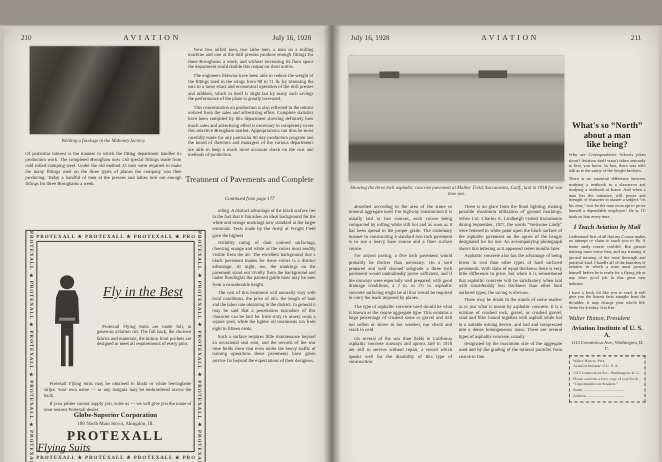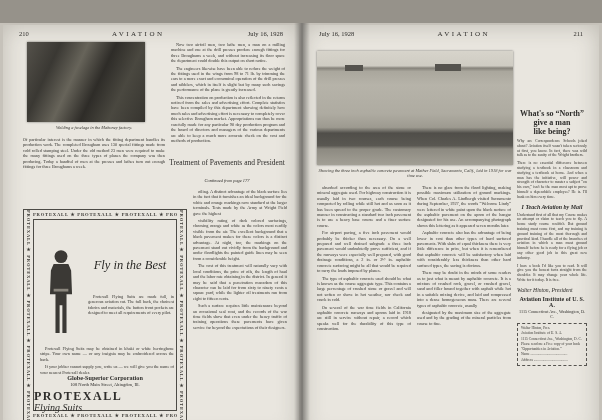--- a/index.html
+++ b/index.html
@@ -42,27 +42,27 @@
   .adb-top { top:0; }
   .adb-bottom { bottom:0; }
   .adb-v { position:absolute; top:0; bottom:0; width:9px; writing-mode:vertical-rl;
            line-height:9px; font-size:4.6px; font-weight:bold; letter-spacing:0.8px;
            white-space:nowrap; overflow:hidden; text-align:center; color:#3a3834; }
   .adb-left { left:0; }
   .adb-right { right:0; }
   .ad-inner { position:absolute; left:9px; top:9px; right:9px; bottom:9px; border:1px solid #4d4b46; }
   .pilot { position:absolute; left:4px; top:26px; width:46px; height:92px; }
   .fly-best { position:absolute; left:52px; top:38px; width:88px; text-align:center;
-              font-style:italic; font-size:12.5px; line-height:14px; color:#2b2a27; }
+              font-style:italic; font-size:12.5px; line-height:14px; color:#2b2a27;text-decoration:underline; }
   .ad-body1 { position:absolute; left:54px; top:74px; width:86px; height:52px; }
   .ad-body2 { position:absolute; left:6px; top:126px; width:134px; height:28px; }
   .ad-company { position:absolute; left:0; top:154px; width:100%; text-align:center;
                 font-weight:bold; font-size:6.2px; }
   .ad-address { position:absolute; left:0; top:162px; width:100%; text-align:center; font-size:4.6px; }
-  .ad-brand { position:absolute; left:0; top:169px; width:100%; 
+  .ad-brand { position:absolute; left:0; top:169px; width:100%; text-align:center;
               font-weight:bold; font-size:12px; letter-spacing:1.5px; }
   .ad-brand-sub { position:absolute; left:0; top:182px; width:100%; text-align:left;
                   font-style:italic; font-size:10px; }
 
   
   .photo-airfield { position:absolute; left:14px; top:26px; width:196px; height:114px;
     background:linear-gradient(180deg,#d7d4cb 0%,#cfccc3 13%,#85827a 15%,#aaa79d 18%,
       #b6b3a9 30%,#aeaba1 55%,#9d9a90 67%,#504e49 72%,#5a5852 83%,#8d8a81 86%,#a3a096 100%);
     box-shadow:0 0 2px rgba(0,0,0,0.5); }
   .hangar { position:absolute; background:#55534e; }
@@ -102,21 +102,21 @@
     <div class="cap cap-left">Welding a fuselage in the Mahoney factory.</div>
 
     <div class="bt colA">Of particular interest is the manner in which the fitting department handles its production work. The completed Brougham uses 130 special fittings made from cold rolled stamping steel. Under the old method 23 men were required to make the many fittings used on the three types of planes the company was then producing. Today a handful of men at the presses and lathes turn out enough fittings for three Broughams a week.</div>
 
     <div class="bt colB">
       <p>Now two airfoil men, two lathe men, a man on a milling machine and one at the drill presses produce enough fittings for three Broughams a week, and without increasing its floor space the department could double this output on short notice.</p>
       <p>The engineers likewise have been able to reduce the weight of the fittings used in the wings from 98 to 71 lb. by trimming the ears to a more exact and economical operation of the drill presses and nibblers, which in itself is slight but by many such savings the performance of the plane is greatly increased.</p>
       <p>This concentration on production is also reflected in the returns noticed from the sales and advertising effort. Complete statistics have been compiled by this department showing definitely how much sales and advertising effort is necessary to completely cover this selective Brougham market. Appropriations can thus be more carefully made for any particular 90 day production program and the board of directors and managers of the various departments are able to keep a much more accurate check on the cost and methods of production.</p>
     </div>
 
-    <div class="article-head">Treatment of Pavements and President</div>
+    <div class="article-head">Treatment of Pavements and Complete</div>
     <div class="continued">Continued from page 177</div>
 
     <div class="bt colB2">
       <p>oiling. A distinct advantage of the black surface lies in the fact that it furnishes an ideal background for the white and orange markings now standard at the larger terminals. Tests made by the Army at Wright Field gave the highest</p>
       <p>visibility rating of dark colored surfacings, choosing orange and white as the colors most readily visible from the air. The excellent background that a black pavement makes for these colors is a distinct advantage. At night, too, the markings on the pavement stand out vividly from the background and under floodlights the painted guide lines may be seen from a considerable height.</p>
       <p>The cost of this treatment will naturally vary with local conditions, the price of oils, the length of haul and the labor rate obtaining in the district. In general it may be said that a penetration macadam of this character can be laid for from sixty to ninety cents a square yard, while the lighter oil treatments run from eight to fifteen cents.</p>
       <p>Such a surface requires little maintenance beyond an occasional seal coat, and the records of the war time fields show that even under the heavy traffic of training operations these pavements have given service far beyond the expectations of their designers.</p>
     </div>
 
     <div class="ad">
@@ -170,21 +170,21 @@
 
     <div class="bt rcol2">
       <p>There is no glare from the flood lighting, making possible maximum utilization of ground markings. When Col. Charles A. Lindbergh visited Sacramento during September, 1927, the words “Welcome Lindy” were lettered in white paint upon the black surface of the asphaltic pavement on the apron of the hangar designated for his use. An accompanying photograph shows this lettering as it appeared seven months later.</p>
       <p>Asphaltic concrete also has the advantage of being lower in cost than other types of hard surfaced pavements. With slabs of equal thickness there is very little difference in price, but when it is remembered that asphaltic concrete will be satisfactory when laid with considerably less thickness than other hard surfaced types, the saving is obvious.</p>
       <p>There may be doubt in the minds of some readers as to just what is meant by asphaltic concrete. It is a mixture of crushed rock, gravel, or crushed gravel, sand and filler bound together with asphalt while hot in a suitable mixing device, and laid and compressed into a dense homogeneous mass. There are several types of asphaltic concrete, usually</p>
       <p>designated by the maximum size of the aggregate used and by the grading of the mineral particles from coarse to fine.</p>
     </div>
 
     <div class="rad">
       <div class="rad-head">What's so “North”</div>
-      <div class="rad-head">give a man</div>
+      <div class="rad-head">about a man</div>
       <div class="rad-head">like being?</div>
       <div class="bt">Why are Correspondence Schools joked about? Aviation itself wasn't taken seriously at first, you know. In fact, there was wild talk as to the sanity of the Wright brothers.</div>
       <div class="bt">There is no essential difference between studying a textbook in a classroom and studying a textbook at home. And when a man has the initiative, will power and strength of character to master a subject “on his own,” isn't he the man most apt to prove himself a dependable employee? He is. I'll bank on him every time.</div>
       <div class="rad-subhead">I Teach Aviation by Mail</div>
       <div class="bt">Understand first of all that my Course makes no attempt or claim to teach you to fly. A home study course couldn't. But ground training must come first, and my training is ground training of the most thorough and practical kind. I handle all of the branches of aviation in which a man must ground himself before he is ready for a flying job or any other good job in this great new industry.</div>
       <div class="bt">I have a book I'd like you to read. It will give you the honest facts straight from the shoulder. It may change your whole life. Write for it today. It is free.</div>
       <div class="rad-sign">Walter Hinton, President</div>
       <div class="rad-org">Aviation Institute of U. S. A.</div>
       <div class="rad-orgaddr">1115 Connecticut Ave., Washington, D. C.</div>
       <div class="coupon">

